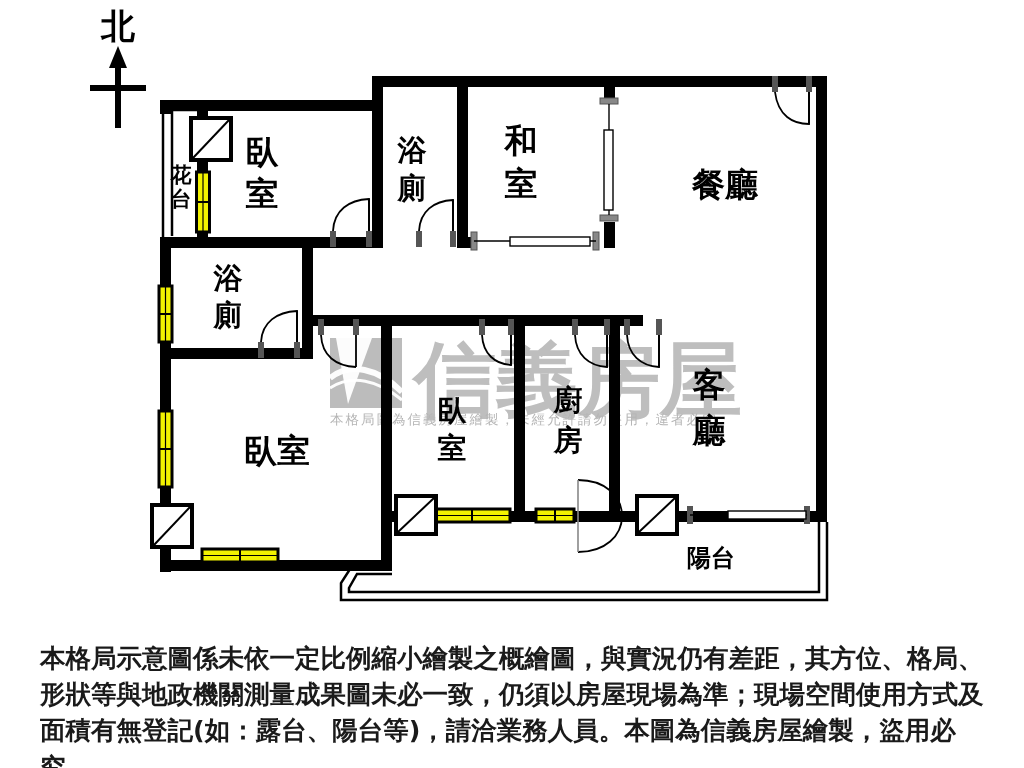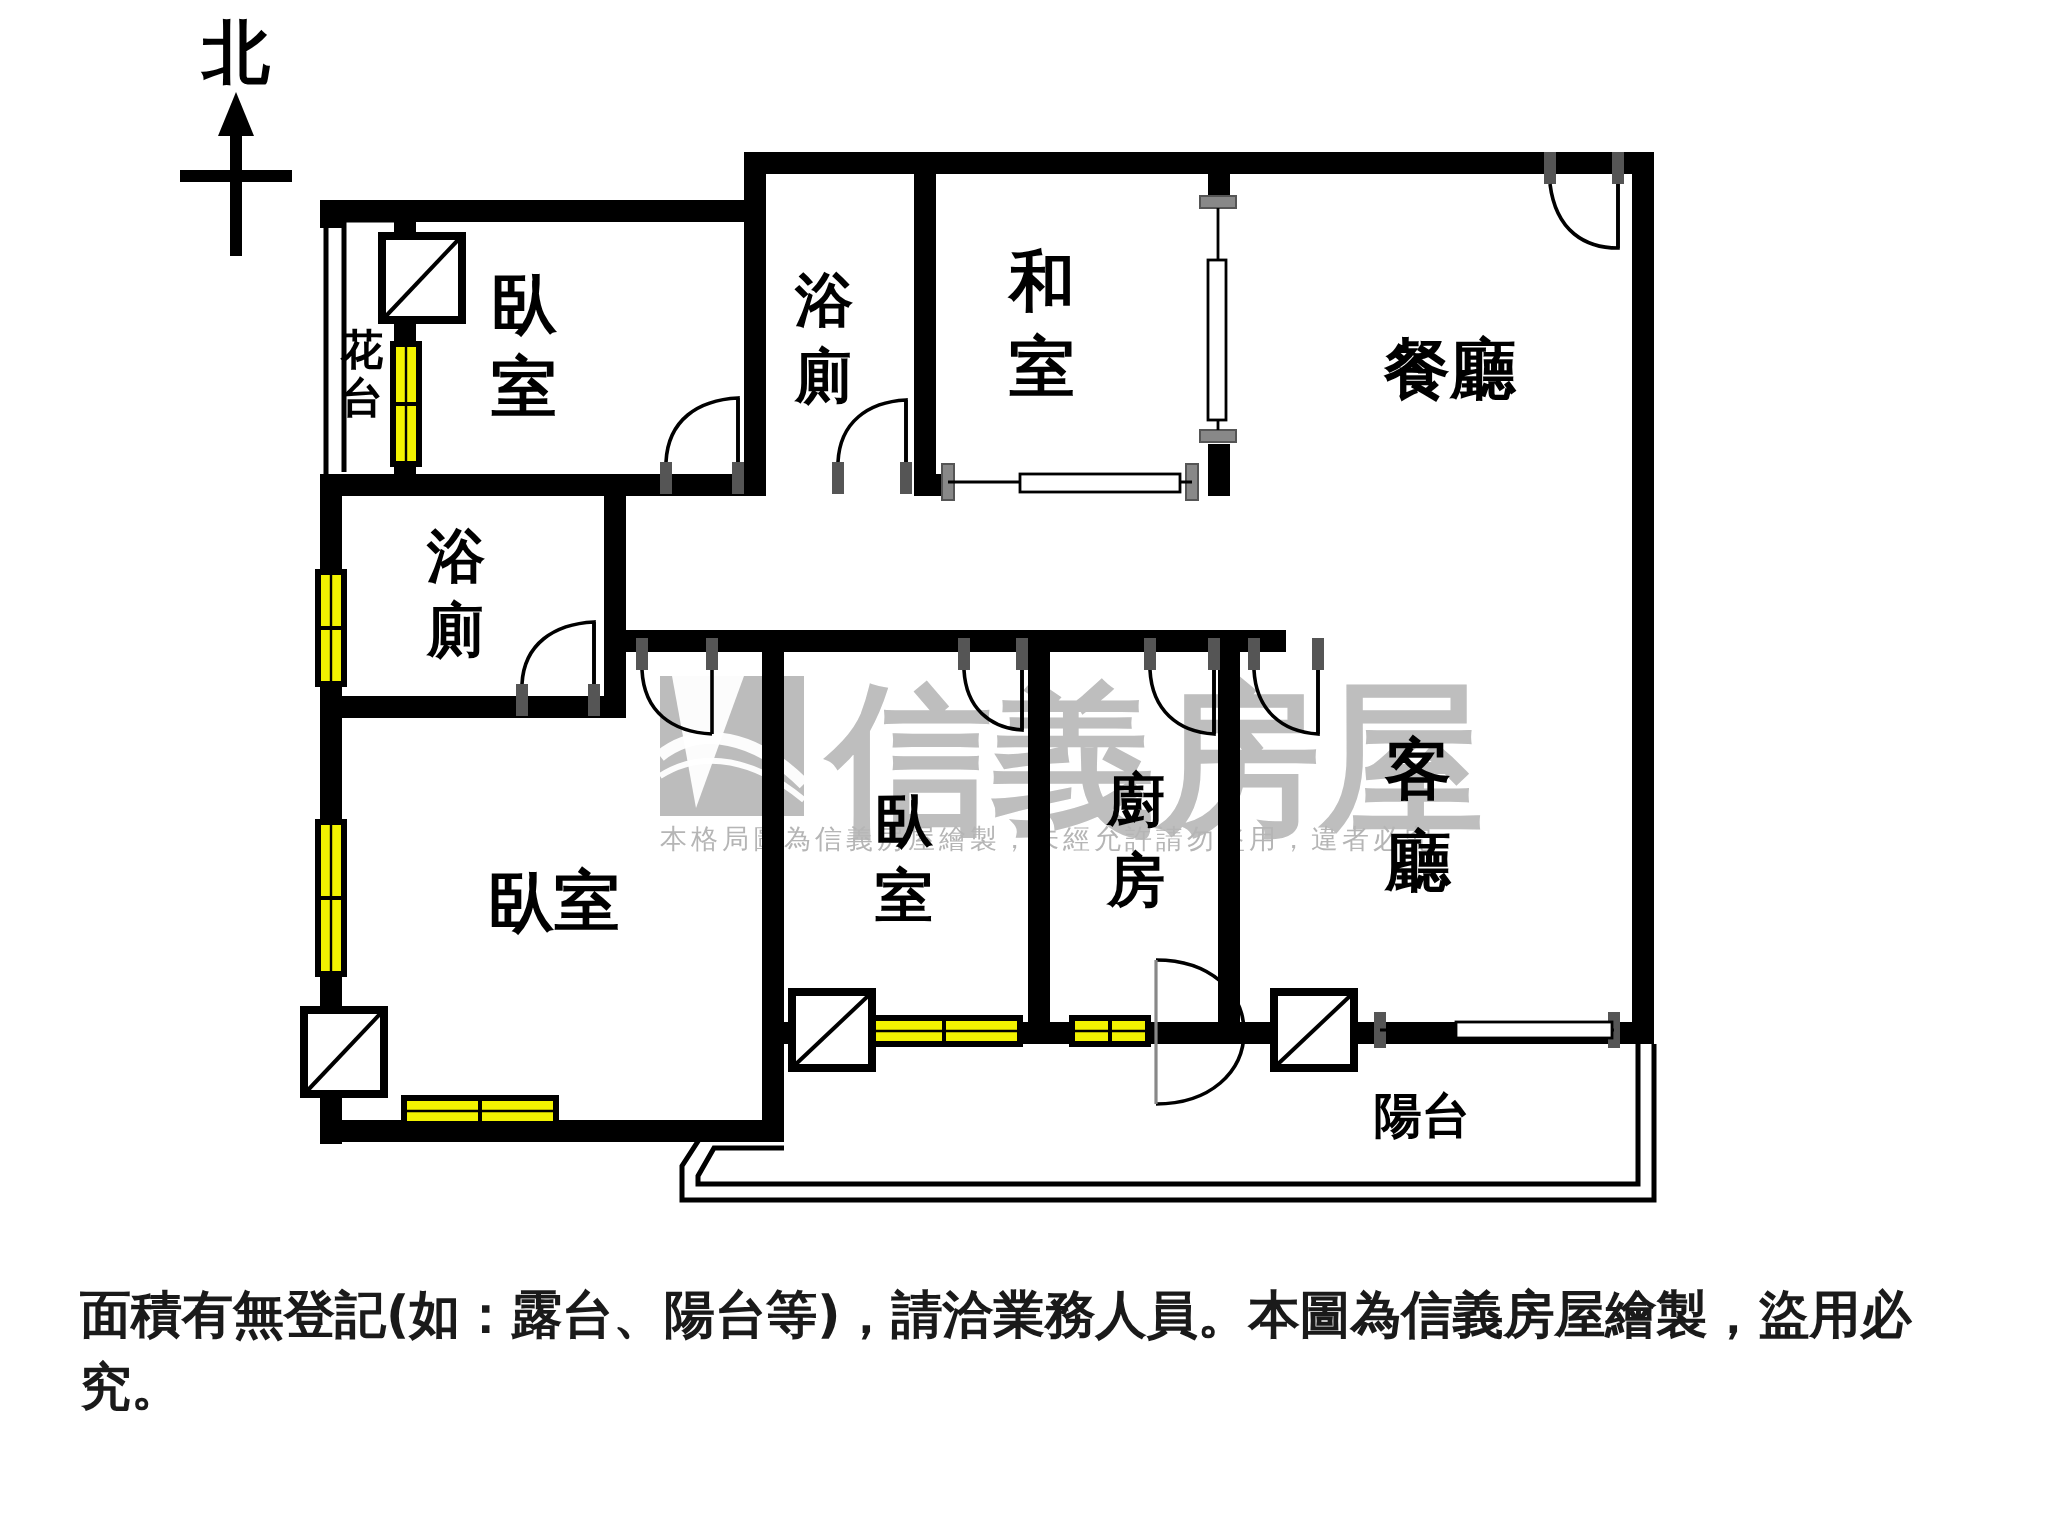--- a/index.html
+++ b/index.html
@@ -339,14 +339,16 @@
     <text class="room-label rl-32" x="709" y="396">客</text>
     <text class="room-label rl-32" x="709" y="442">廳</text>
 
     <text class="room-label rl-24" x="711" y="566">陽台</text>
   </g>
 
 </svg>
 </div>
 
 <div id="disclaimer">
+  <p>本格局示意圖係未依一定比例縮小繪製之概繪圖，與實況仍有差距，其方位、格局、</p>
+  <p>形狀等與地政機關測量成果圖未必一致，仍須以房屋現場為準；現場空間使用方式及</p>
   <p>面積有無登記(如：露台、陽台等)，請洽業務人員。本圖為信義房屋繪製，盜用必究。</p>
 </div>
 
 </body></html>

